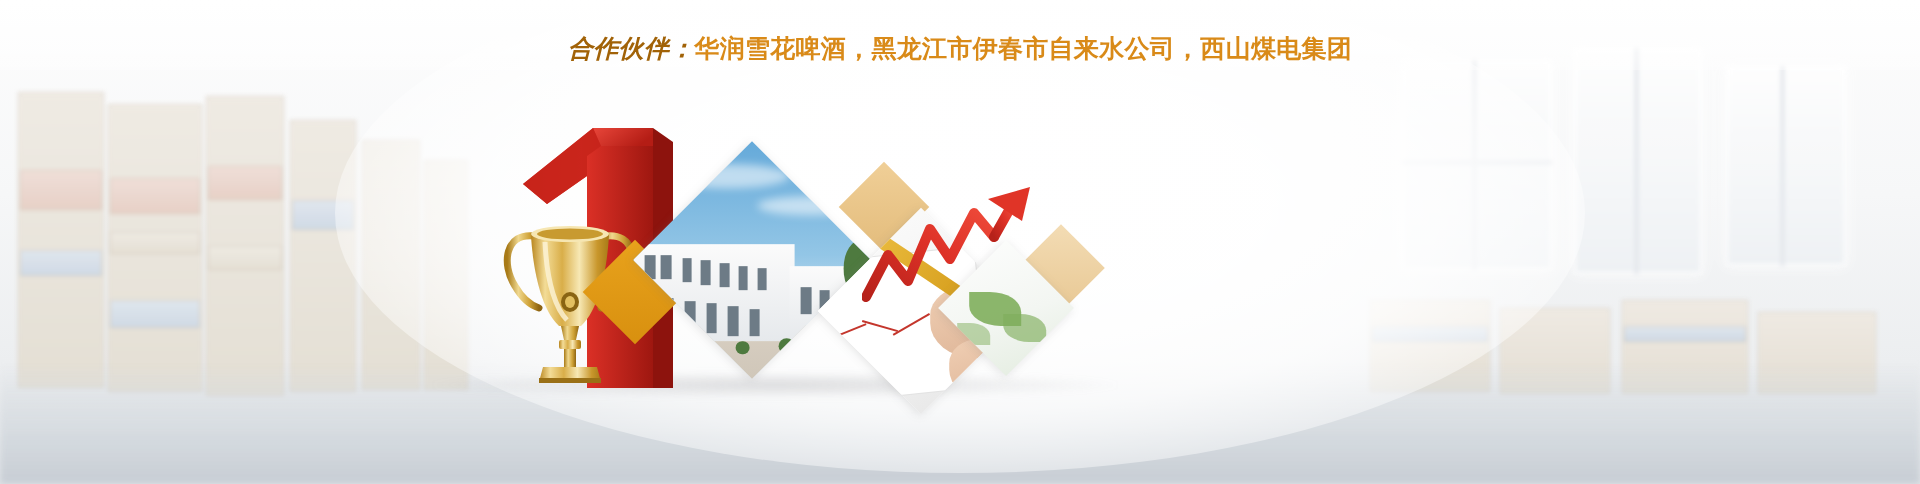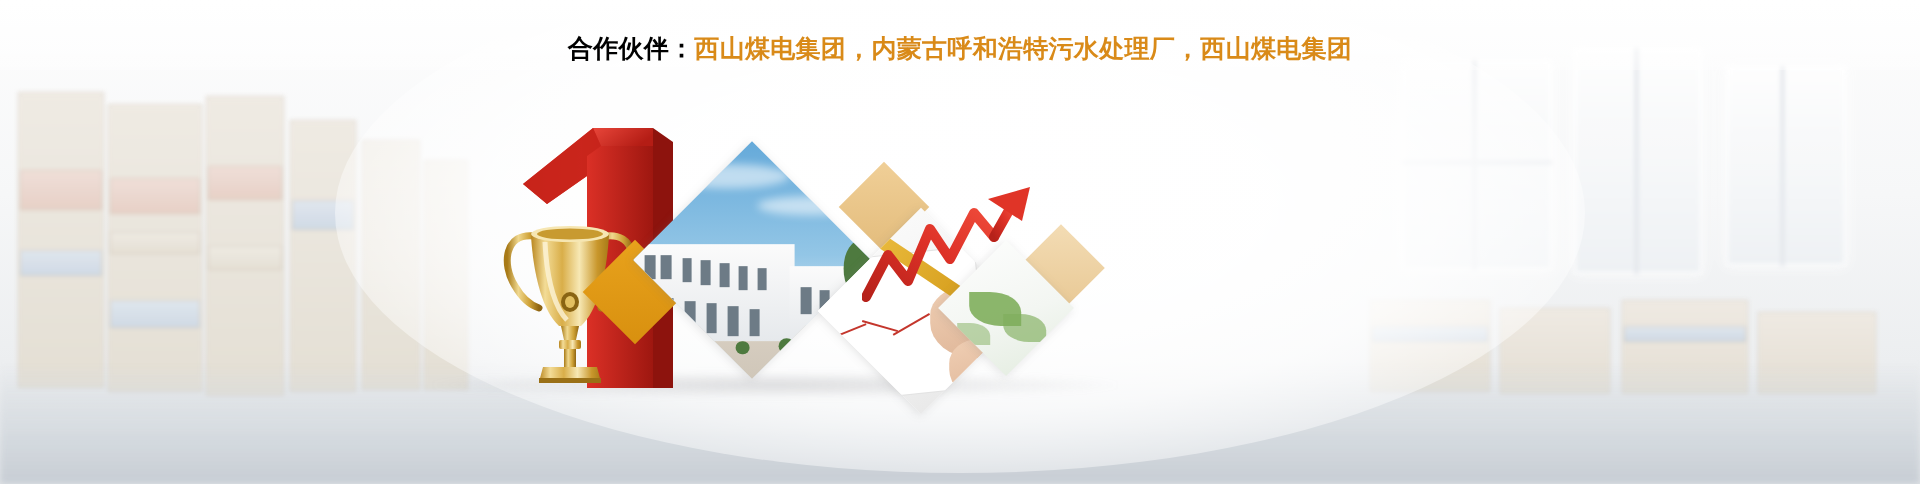--- a/index.html
+++ b/index.html
@@ -74,21 +74,21 @@
   .hl-en{
     color:#b9bcbf;font-style:italic;font-weight:700;font-size:15px;
     font-family:"Liberation Serif","DejaVu Serif",serif;
     letter-spacing:1.2px;margin-left:16px;vertical-align:3px;
   }
 
   .partners{
     margin-top:14px;line-height:1.32;white-space:nowrap;
   }
   .p-line{font-size:25px;font-weight:700;letter-spacing:.3px;}
-  .p-label{color:#000000;}
+  .p-label{color:#a16207;font-style:italic;}
   .p-val{color:#d98a18;}
   .p-line2{font-size:25px;font-weight:700;color:#d98a18;letter-spacing:.3px;}
 
   
   .art{position:absolute;left:0;top:0;width:1920px;height:484px;z-index:30;}
 
   
   .num1{position:absolute;left:455px;top:120px;width:240px;height:275px;}
 
   
@@ -314,19 +314,19 @@
       <polygon points="168,2 126,14 160,36" fill="#e03427"></polygon>
     </svg>
 
   </div>
 
   <div class="text-wrap">
 
 
     <div class="partners">
       <div class="p-line">
-        <span class="p-label">合作伙伴：</span><span class="p-val">西山煤电集团，内蒙古呼和浩特污水处理厂，西山煤电集团</span>
+        <span class="p-label">合作伙伴：</span><span class="p-val">华润雪花啤酒，黑龙江市伊春市自来水公司，西山煤电集团</span>
       </div>
     </div>
 
   </div>
 
 </div>
 
 </body></html>

